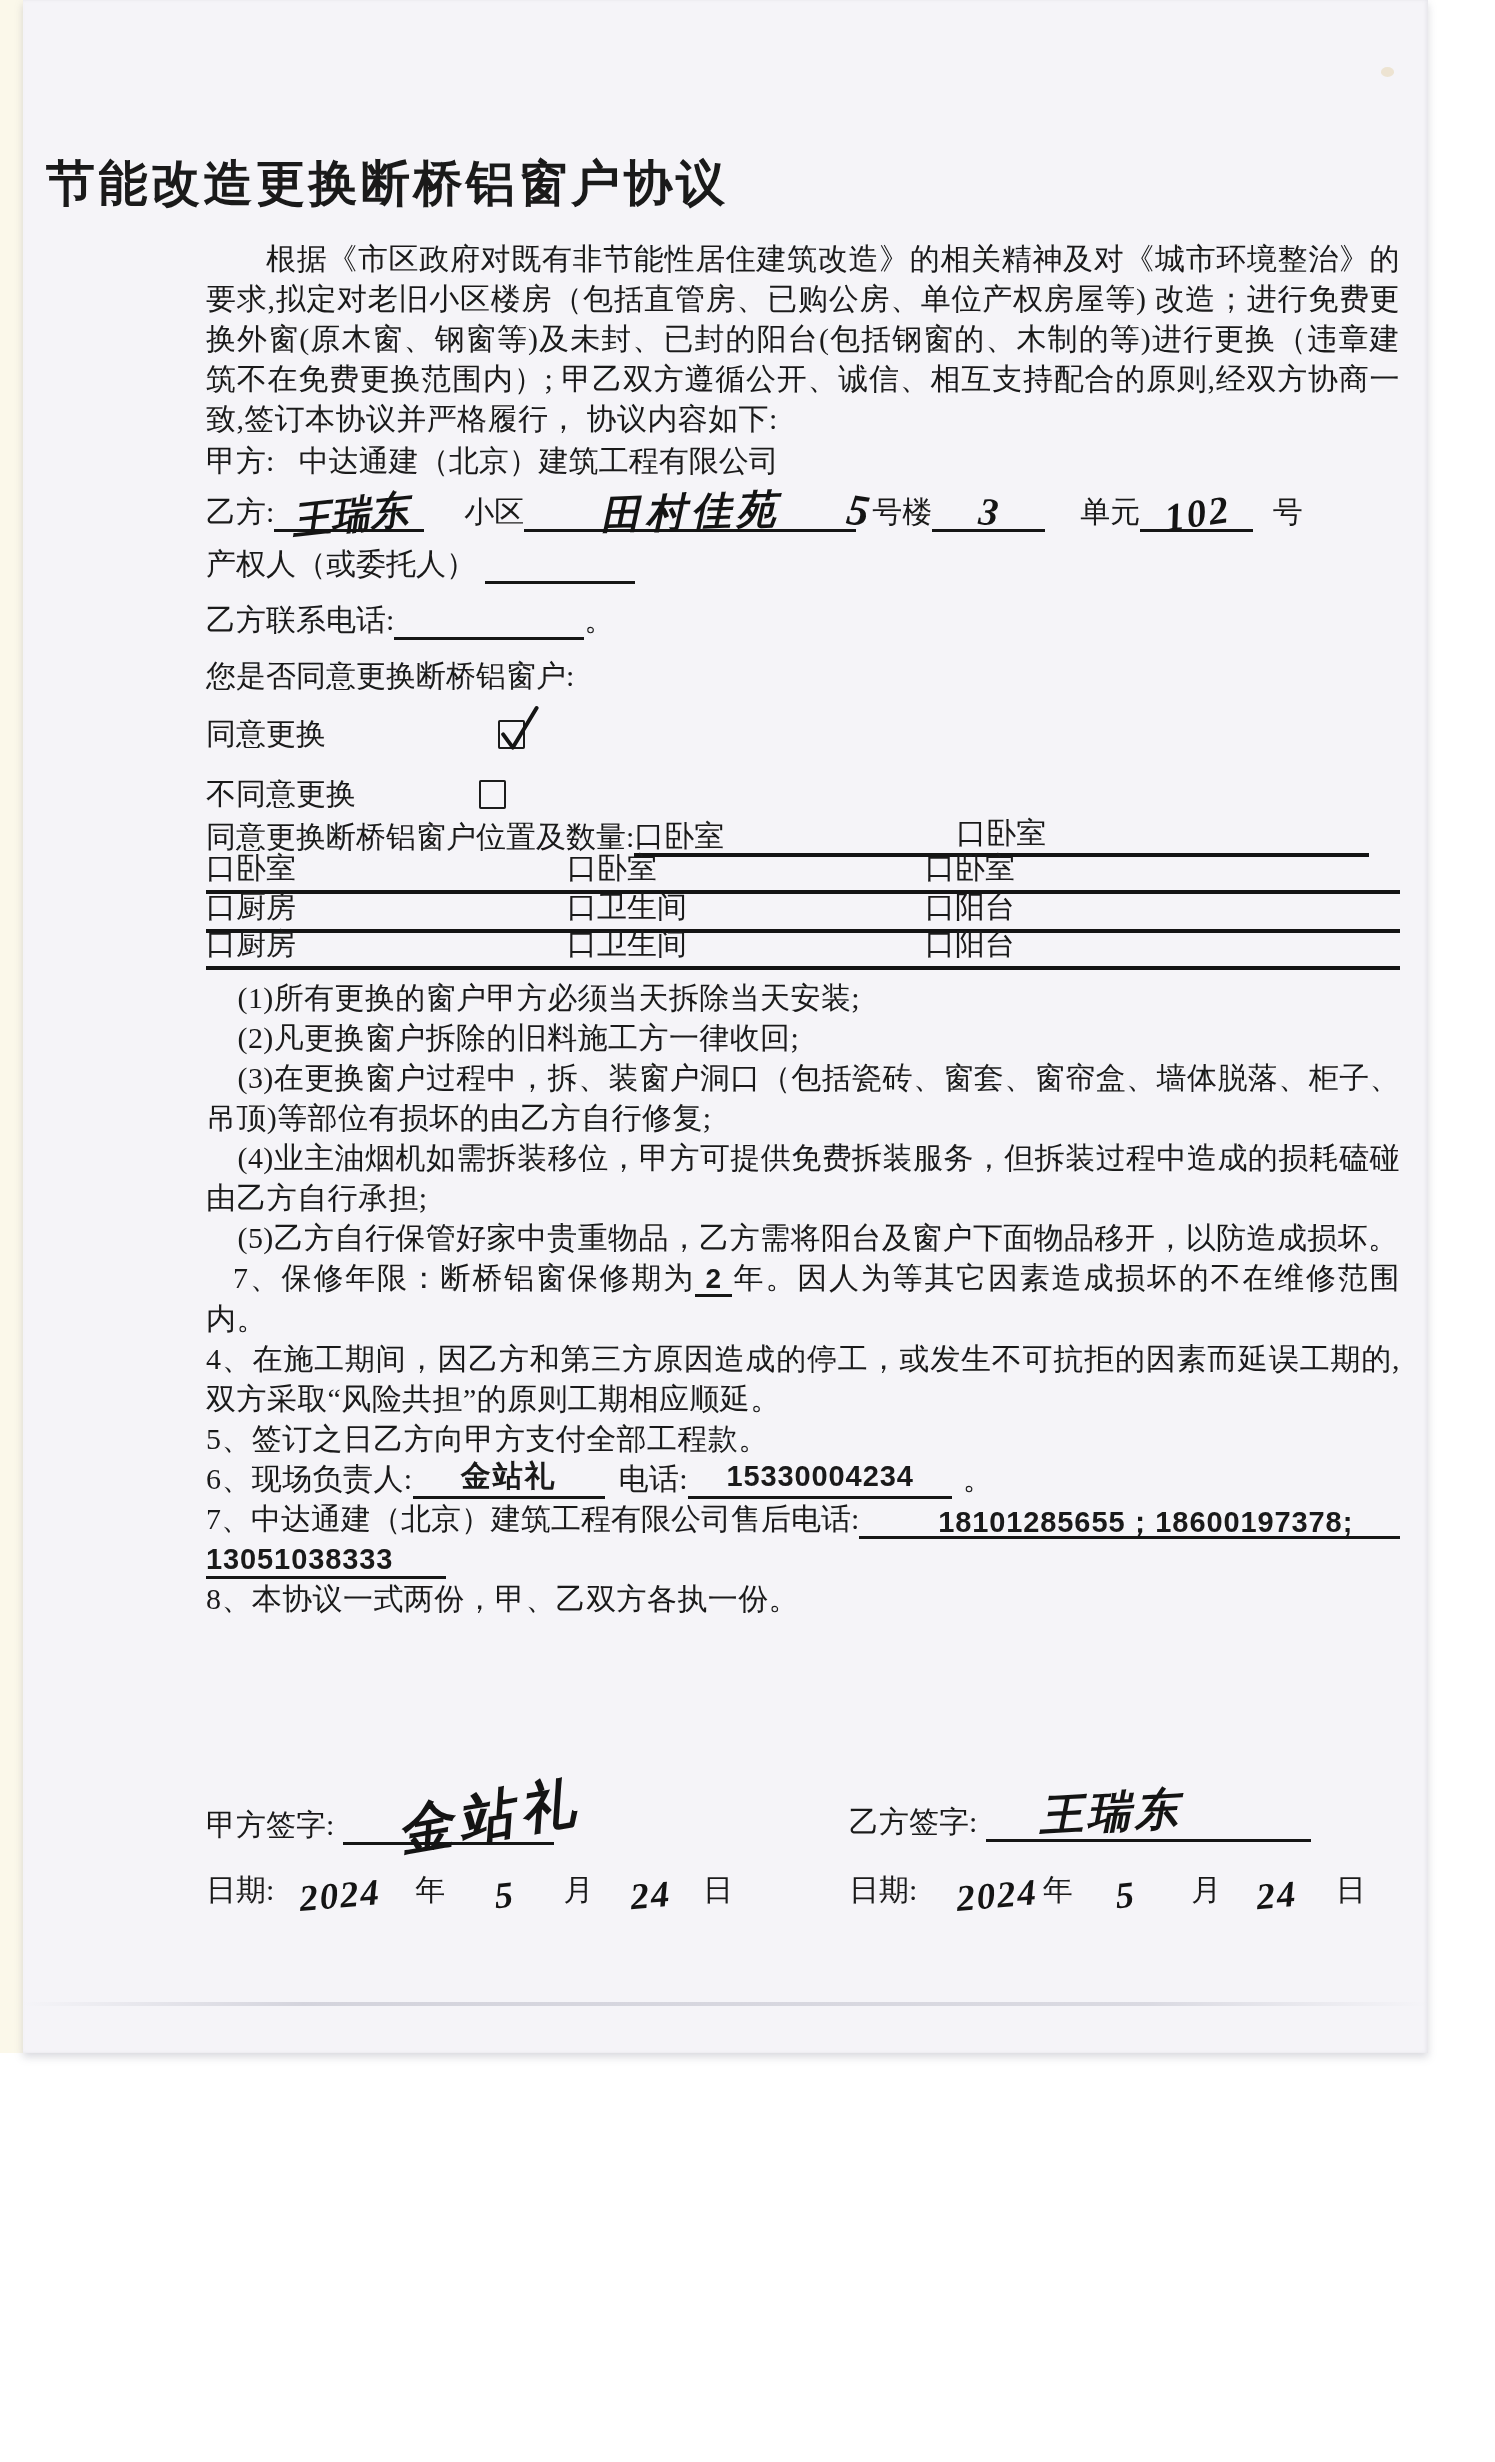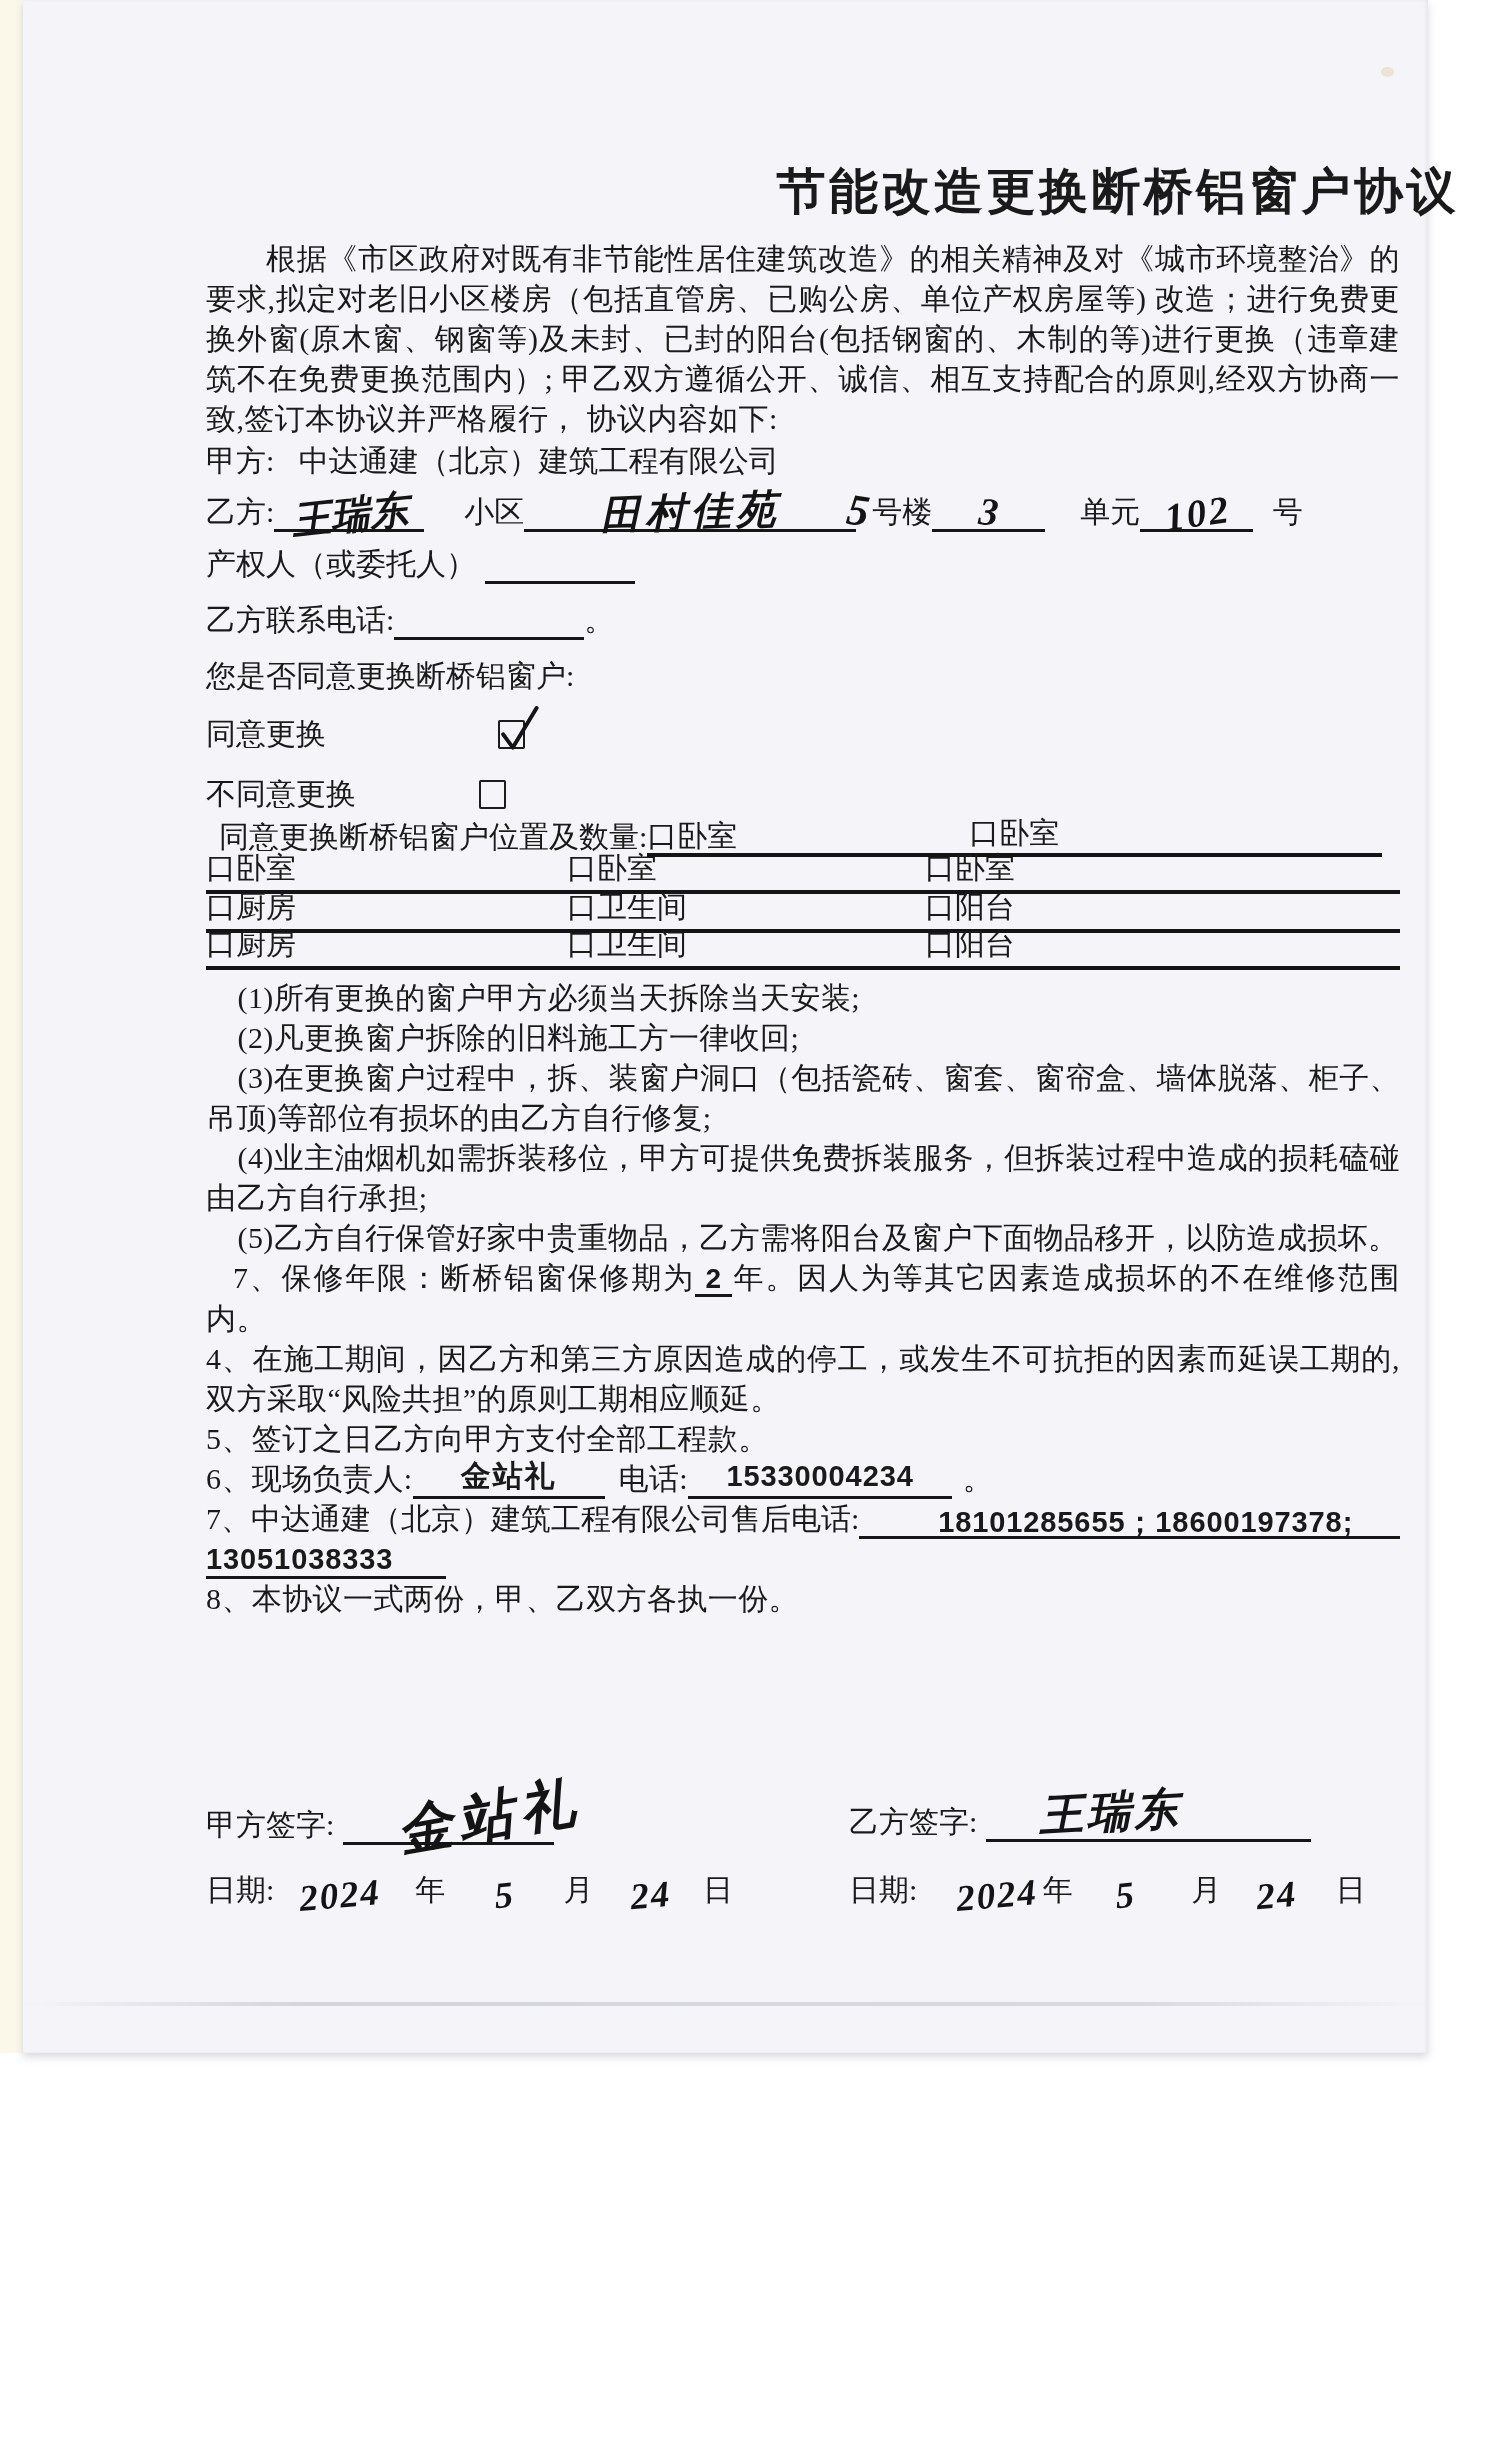--- a/index.html
+++ b/index.html
@@ -26,22 +26,22 @@
   }
   .stain {
     position: absolute; left: 1358px; top: 67px; width: 13px; height: 9.7px;
     border-radius: 50%; background: #e9dec6; opacity: .75;
   }
   .content {
     position: absolute; left: 183px; top: 0; width: 1194px; height: 2053px;
     font-size: 30px; line-height: 40px;
   }
   .title {
-    position: absolute; top: 164px; left: -160px; width: 1405px; margin: 8px;
-    text-align: right; font-size: 49px; font-weight: 700; letter-spacing: 3.5px;
+    position: absolute; top: 164px; left: -160px; width: 1405px; margin: 0;
+    text-align: left; font-size: 49px; font-weight: 700; letter-spacing: 3.5px;
   }
   .intro {
     position: absolute; top: 239px; left: 0; width: 1194px; margin: 0;
     text-align: justify; text-indent: 2em; letter-spacing: 0.4px;
   }
   .row { position: absolute; left: 0; width: 1194px; display: flex; align-items: flex-end; white-space: nowrap; }
   .party-a   { top: 441px; gap: 6px; }
   .party-b   { top: 477px; height: 55px; }
   .owner     { top: 542px; }
   .phoneline-row { top: 598px; }
@@ -61,21 +61,21 @@
   .hw-community { font-size: 40px; transform: rotate(-2deg) translateY(3.5px); letter-spacing: 5.3px; }
   .hw-right     { position: absolute; right: -12.3px; bottom: -3.5px; font-size: 44px; transform: rotate(8deg); }
   .hw-mid       { font-size: 39px; transform: rotate(5deg) translateY(1.8px); }
   .hw-room      { font-size: 39px; transform: rotate(-8deg) translateY(3.5px); letter-spacing: 2.6px; }
   .opt-label { display: inline-block; width: 273px; }
   .cbox {
     position: relative; display: inline-block; width: 27px; height: 29px;
     border: 2.6px solid #1c1c1c; border-radius: 1.8px; box-sizing: border-box;
   }
   .cbox .tick { position: absolute; left: -4.4px; top: -21px; }
-  .loc-header { top: 820px; height: 37px; align-items: flex-end; margin-left: 13px; }
+  .loc-header { top: 820px; height: 37px; align-items: flex-end; }
   .hdr-line {
     position: relative; display: inline-block; width: 735px;
     border-bottom: 4.4px solid #141414; height: 37px;
   }
   .hdr-item2 { position: absolute; left: 322px; bottom: 0; }
   .loc-row {
     position: absolute; left: 0; width: 1194px; height: 35px;
     border-bottom: 4.4px solid #141414;
   }
   .loc-row .c1 { position: absolute; left: 0; bottom: 1.8px; }

